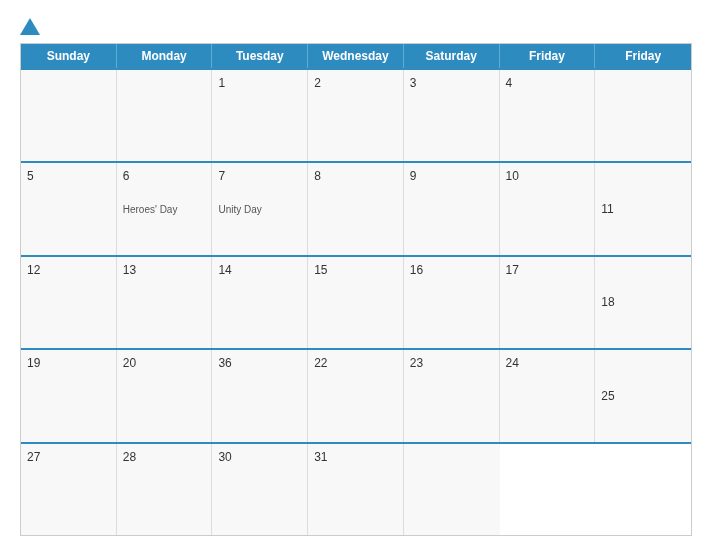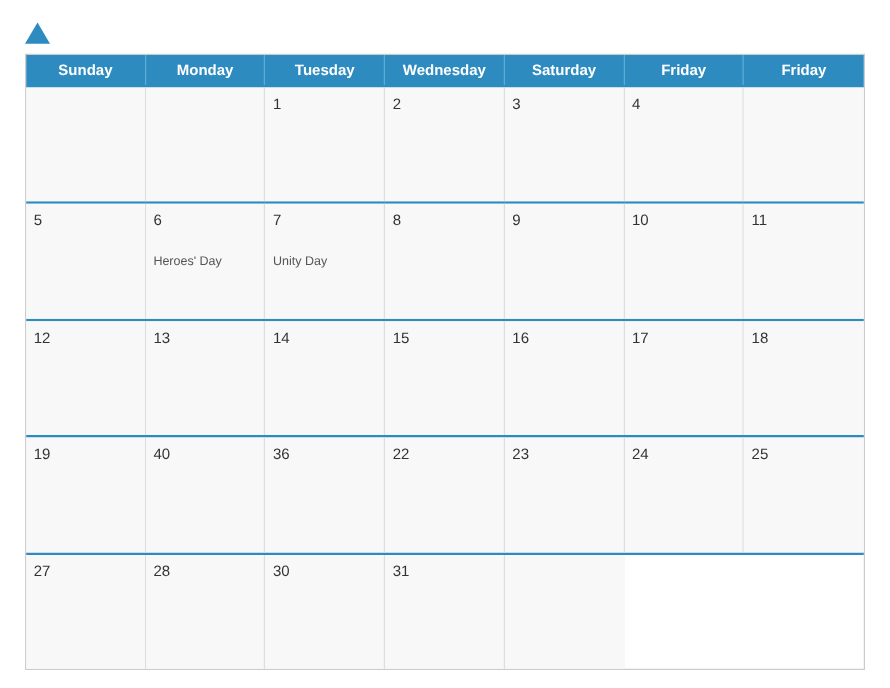--- a/index.html
+++ b/index.html
@@ -101,20 +101,21 @@
       border-right: 1px solid #ddd;
       padding: 5px 6px;
       background: #f8f8f8;
       min-height: 72px;
       display: flex;
       flex-direction: column;
       position: relative;
     }
     .cal-cell:last-child {
       border-right: none;
+      justify-content: center;
     }
     .cal-cell.empty {
       background: #f8f8f8;
     }
     .day-num {
       font-size: 12px;
       color: #333;
       font-weight: normal;
       line-height: 1.4;
     }
@@ -215,21 +216,21 @@
           </div>
           <div class="cal-cell">
             <span class="day-num">18</span>
           </div>
         </div>
         <div class="cal-week">
           <div class="cal-cell">
             <span class="day-num">19</span>
           </div>
           <div class="cal-cell">
-            <span class="day-num">40</span>
+            <span class="day-num">20</span>
           </div>
           <div class="cal-cell">
             <span class="day-num">36</span>
           </div>
           <div class="cal-cell">
             <span class="day-num">22</span>
           </div>
           <div class="cal-cell">
             <span class="day-num">23</span>
           </div>

